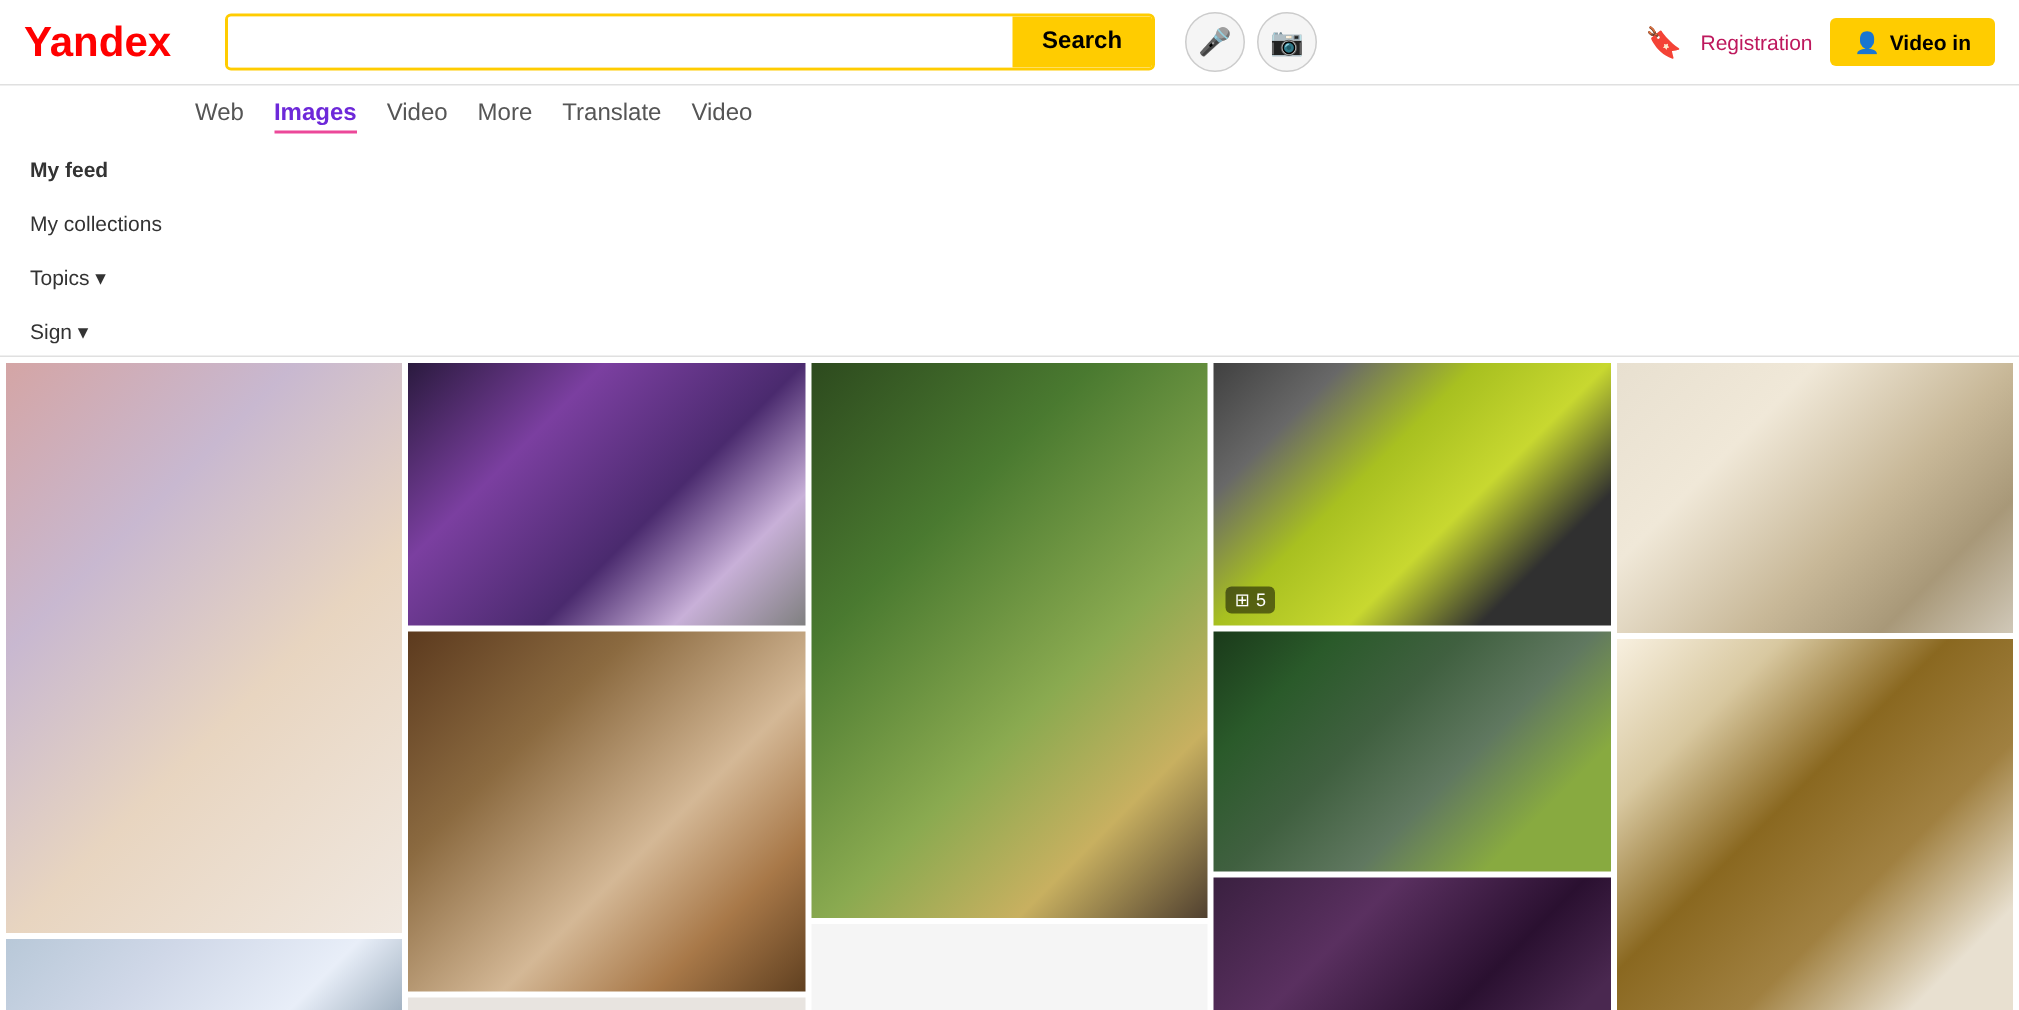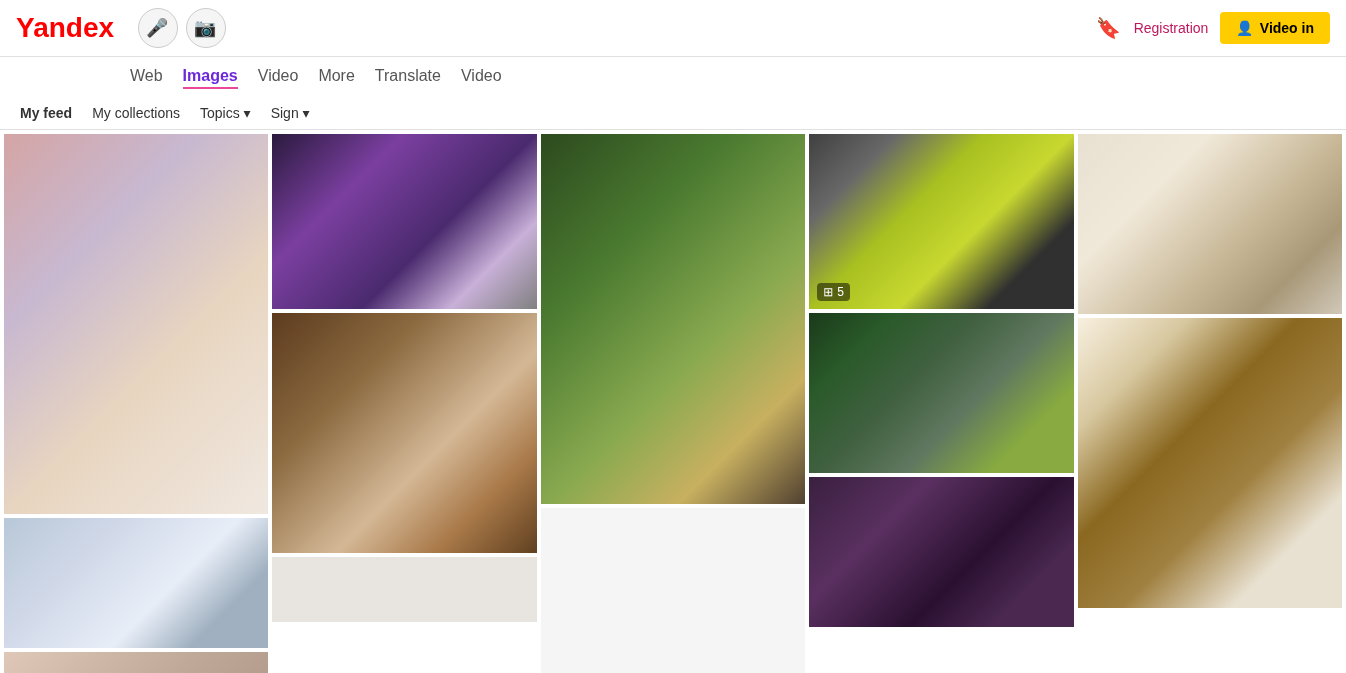--- a/index.html
+++ b/index.html
@@ -10,21 +10,21 @@
       display: flex;
       align-items: center;
       padding: 8px 16px;
       border-bottom: 1px solid #e0e0e0;
       gap: 12px;
     }
     .logo {
       font-size: 28px;
       font-weight: bold;
       color: #000;
-      margin-right: 4px;
+      margin-right: 24px;
       flex-shrink: 0;
     }
     .logo span { color: #f00; }
     .search-bar {
       display: flex;
       flex: 1;
       max-width: 620px;
       border: 2px solid #ffcc00;
       border-radius: 4px;
       overflow: hidden;
@@ -106,20 +106,21 @@
     }
 
     
     .sub-nav {
       display: flex;
       gap: 20px;
       padding: 8px 20px;
       font-size: 14px;
       border-bottom: 1px solid #e0e0e0;
       color: #333;
+      flex-direction: column;
     }
     .sub-nav-item { cursor: pointer; display: flex; align-items: center; gap: 4px; }
     .sub-nav-item.active { font-weight: bold; }
 
     
     .image-grid {
       display: flex;
       gap: 4px;
       padding: 4px;
       overflow: hidden;
@@ -200,20 +201,24 @@
       height: 180px;
     }
   </style>
 </head>
 <body>
 
 <div class="header">
   <div class="logo">
     <span>Y</span><span>andex</span>
   </div>
+  <div class="search-bar">
+    <input class="search-input" type="text" placeholder="" style="">
+    <button class="search-btn">Search</button>
+  </div>
   <div class="header-icons">
     <div class="icon-btn">
       <span>🎤</span>
     </div>
     <div class="icon-btn">
       <span>📷</span>
     </div>
   </div>
   <div class="header-right">
     <span class="bookmark-icon">🔖</span>

